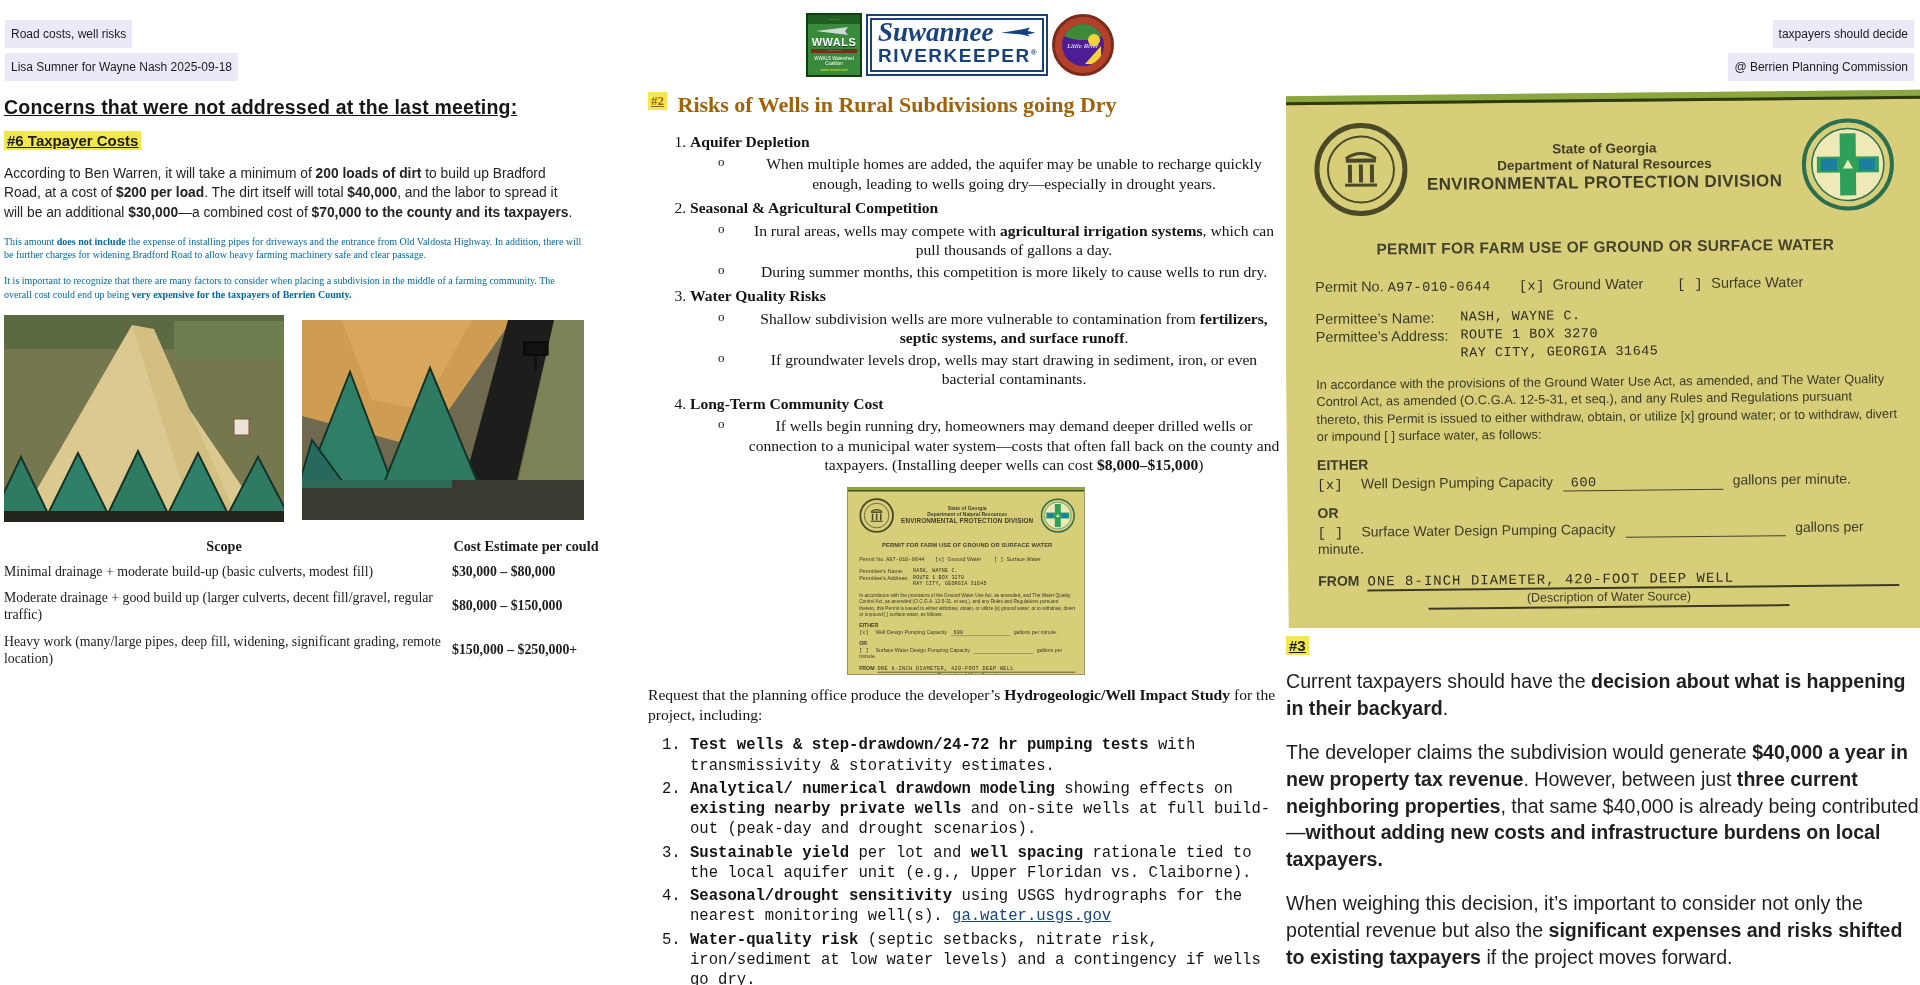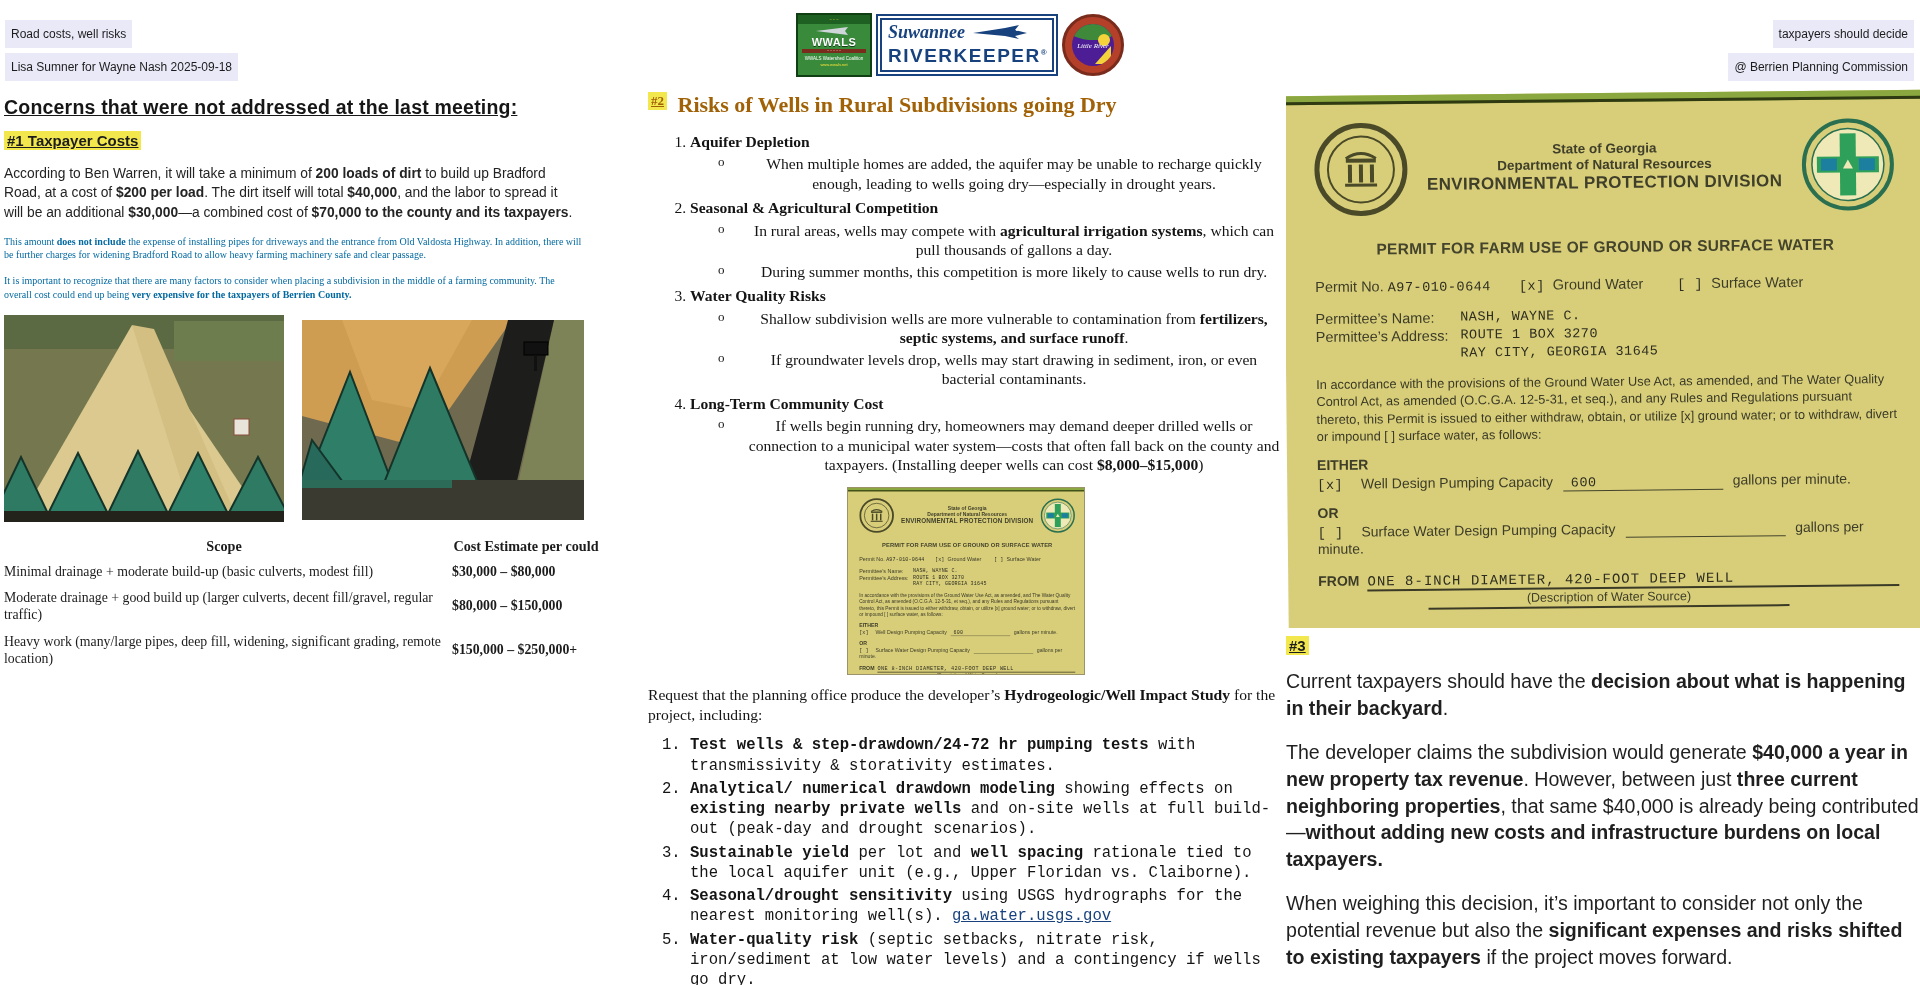--- a/index.html
+++ b/index.html
@@ -9,35 +9,35 @@
 
   
   .topbar { position:absolute; top:0; left:0; width:1920px; height:88px; }
   .hleft { position:absolute; left:5px; top:20px; }
   .hright { position:absolute; right:6px; top:20px; text-align:right; }
   .hline { margin-bottom:5px; font-size:12px; line-height:24px; }
   .hl { background:#e9e9f8; padding:2px 6px; display:inline-block; }
 
   .hlogos { position:absolute; left:50%; transform:translateX(-50%); top:13px;
     display:flex; align-items:center; gap:4px; }
-  .wwals-logo { width:76px; height:64px; background:#3a8a3c; border:2px solid #0f3f12;
+  .wwals-logo { width:56px; height:64px; background:#3a8a3c; border:2px solid #0f3f12;
     overflow:hidden; display:flex; flex-direction:column; align-items:center; }
   .wwals-topbar { width:100%; height:9px; background:#1e5f22; color:#f4e23a; font-size:4px;
     text-align:center; line-height:9px; overflow:hidden; }
   .wwals-fish { width:40px; height:10px; margin-top:2px; }
   .wwals-name { color:#fff; font-weight:bold; font-size:11px; letter-spacing:.5px; text-shadow:0 1px 0 #0f3f12; }
   .wwals-mini { color:#ffd9d0; font-size:3.5px; line-height:4px; background:#7a2c1c; width:90%; text-align:center; margin-top:1px; }
   .wwals-sub { color:#fff; font-size:4.5px; margin-top:3px; text-align:center; line-height:5px; }
   .wwals-url { color:#f4e23a; font-size:4px; margin-top:1px; }
 
   .rk-banner { width:182px; height:62px; background:#fff; border:2px solid #17427e;
     box-shadow:inset 0 0 0 2px #fff, inset 0 0 0 4px #17427e; padding:6px 10px 4px; }
   .rk-line1 { display:flex; align-items:center; gap:6px; }
   .rk-suwannee { font-family:"Liberation Serif", serif; font-style:italic; font-weight:bold;
-    font-size:18px; color:#17427e; line-height:20px; }
+    font-size:27px; color:#17427e; line-height:20px; }
   .rk-line2 { font-size:19px; font-weight:bold; color:#17427e; letter-spacing:1.5px; line-height:22px; }
   .rk-reg { font-size:8px; vertical-align:super; }
 
   .lr-logo { width:62px; height:62px; border-radius:50%; background:#b5402a;
     border:3px solid #7a2c1c; position:relative; overflow:hidden; }
   .lr-inner { position:absolute; left:7px; top:7px; width:42px; height:42px; border-radius:50%;
     background:#4c1d95; overflow:hidden; }
   .lr-green { position:absolute; left:-4px; top:-6px; width:50px; height:22px; border-radius:50%; background:#3f8a3a; }
   .lr-sun { position:absolute; right:4px; top:10px; width:12px; height:12px; border-radius:50%; background:#f4d43a; }
   .lr-wedge { position:absolute; right:3px; bottom:2px; width:0; height:0;
@@ -174,21 +174,21 @@
     </div>
 
     <div class="hright">
       <div class="hline"><span class="hl">taxpayers should decide</span></div>
       <div class="hline"><span class="hl">@ Berrien Planning Commission</span></div>
     </div>
   </div>
 
   <div class="col-left">
     <div class="concerns-h">Concerns that were not addressed at the last meeting:</div>
-    <div class="tag-yellow tag1">#1 Taxpayer Costs</div>
+    <div class="tag-yellow tag1">#6 Taxpayer Costs</div>
     <p class="p-sans">According to Ben Warren, it will take a minimum of <strong>200 loads of dirt</strong> to build up Bradford Road, at a cost of <strong>$200 per load</strong>. The dirt itself will total <strong>$40,000</strong>, and the labor to spread it will be an additional <strong>$30,000</strong>—a combined cost of <strong>$70,000 to the county and its taxpayers</strong>.</p>
     <p class="p-serif">This amount <strong>does not include</strong> the expense of installing pipes for driveways and the entrance from Old Valdosta Highway. In addition, there will be further charges for widening Bradford Road to allow heavy farming machinery safe and clear passage.</p>
     <p class="p-serif">It is important to recognize that there are many factors to consider when placing a subdivision in the middle of a farming community. The overall cost could end up being <strong>very expensive for the taxpayers of Berrien County.</strong></p>
 
     <div class="photos">
       <svg class="photo" width="280" height="207" viewBox="0 0 280 207">
         <rect width="280" height="207" fill="#75784f"></rect>
         <rect width="280" height="34" fill="#5c6a43"></rect>
         <rect x="170" y="6" width="110" height="40" fill="#6d7d4e"></rect>
         <polygon points="128,10 262,207 14,207" fill="#dbc98f"></polygon>

